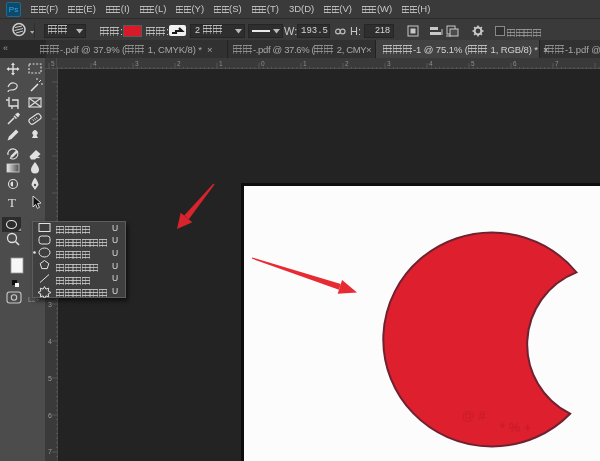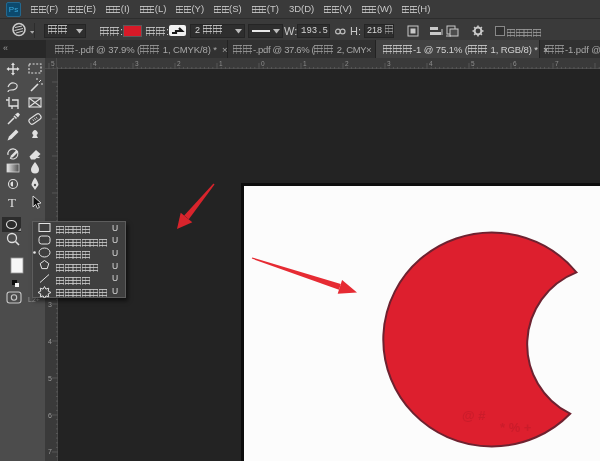--- a/index.html
+++ b/index.html
@@ -104,21 +104,21 @@
       <path d="M0 0 l7 0 -3.5 4.5 z" fill="#bbb"></path>
     </svg>
 </div>
 <div class="abs optlab" style="left:284px;top:25px;">W:</div>
 <div class="abs vbox" style="left:297px;top:24px;width:31px;height:12px;font-family:Liberation Mono, monospace;"><span style="margin-left:3px;">193.5 <span class="cn c9 dim"></span></span></div>
 <svg class="abs" style="left:335px;top:28px;" width="11" height="7">
   <circle cx="3" cy="3.5" r="2.4" fill="none" stroke="#bbb" stroke-width="1.2"></circle>
   <circle cx="7.6" cy="3.5" r="2.4" fill="none" stroke="#bbb" stroke-width="1.2"></circle>
 </svg>
 <div class="abs optlab" style="left:350px;top:25px;">H:</div>
-<div class="abs vbox" style="left:364px;top:24px;width:28px;height:12px;"><span style="margin-left:2px;">218 <span class="cn c9 dim"></span></span></div>
+<div class="abs vbox" style="left:364px;top:24px;width:28px;height:12px;"><span style="margin-left:10px;">218 <span class="cn c9 dim"></span></span></div>
 
 <svg class="abs" style="left:407px;top:25px;" width="12" height="12">
   <rect x="1" y="1" width="10" height="10" fill="none" stroke="#c8c8c8"></rect>
   <rect x="3.5" y="3.5" width="5" height="5" fill="#c8c8c8"></rect>
 </svg>
 <svg class="abs" style="left:429px;top:25px;" width="14" height="12">
   <rect x="1" y="2" width="8" height="3" fill="#c8c8c8"></rect>
   <rect x="1" y="7" width="11" height="3" fill="#c8c8c8"></rect>
   <path d="M13 4 l0 6" stroke="#c8c8c8"></path>
 </svg>
@@ -142,21 +142,21 @@
 </svg>
 <div class="abs" style="left:495px;top:26px;width:8px;height:8px;border:1px solid #888;background:#303030;"></div>
 <div class="abs optlab" style="left:507px;top:26px;"><span class="cn c8 dim"></span><span class="cn c8 dim"></span><span class="cn c8 dim"></span><span class="cn c8 dim"></span></div>
 
 <div id="tabbar" class="abs"></div>
 <div class="abs" style="left:3px;top:43px;color:#9a9a9a;font-size:9px;">«</div>
 <div class="abs" style="left:46px;top:40px;width:182px;height:18px;background:#313131;border-right:1px solid #222;box-sizing:border-box;"></div>
 <div class="abs" style="left:228px;top:40px;width:148px;height:18px;background:#313131;border-right:1px solid #222;box-sizing:border-box;"></div>
 <div class="abs" style="left:376px;top:40px;width:164px;height:18px;background:#424242;border-right:1px solid #222;box-sizing:border-box;"></div>
 <div class="abs" style="left:540px;top:40px;width:60px;height:18px;background:#313131;"></div>
-<div class="abs tabtxt" style="left:55px;top:41px;color:#a8a8a8;text-align:center;"><span class="cn c9 dim"></span><span class="cn c9 dim"></span>-.pdf @ 37.9% (<span class="cn c9 dim"></span><span class="cn c9 dim"></span> 1, CMYK/8) * &nbsp;×</div>
+<div class="abs tabtxt" style="left:40px;top:41px;color:#a8a8a8;text-align:center;"><span class="cn c9 dim"></span><span class="cn c9 dim"></span>-.pdf @ 37.9% (<span class="cn c9 dim"></span><span class="cn c9 dim"></span> 1, CMYK/8) * &nbsp;×</div>
 <div class="abs tabtxt" style="left:233px;top:41px;width:134px;overflow:hidden;color:#a8a8a8;letter-spacing:-0.35px;"><span class="cn c9 dim"></span><span class="cn c9 dim"></span>-.pdf @ 37.6% (<span class="cn c9 dim"></span><span class="cn c9 dim"></span> 2, CMYK/8) *</div>
 <div class="abs tabtxt" style="left:366px;top:41px;color:#a8a8a8;">×</div>
 <div class="abs tabtxt" style="left:383px;top:41px;color:#d2d2d2;"><span class="cn c9"></span><span class="cn c9"></span><span class="cn c9"></span>-1 @ 75.1% (<span class="cn c9"></span><span class="cn c9"></span> 1, RGB/8) * &nbsp;×</div>
 <div class="abs tabtxt" style="left:545px;top:41px;color:#a8a8a8;"><span class="cn c9 dim"></span><span class="cn c9 dim"></span>-1.pdf @ 3</div>
 
 <div id="hruler" class="abs"></div>
 <div id="vruler" class="abs"></div>
 <div class="abs" style="left:45px;top:58px;width:12px;height:11px;background:#3a3a3a;border-right:1px solid #4a4a4a;border-bottom:1px solid #4a4a4a;box-sizing:border-box;"></div>
 
 <div id="toolbar" class="abs"></div>

